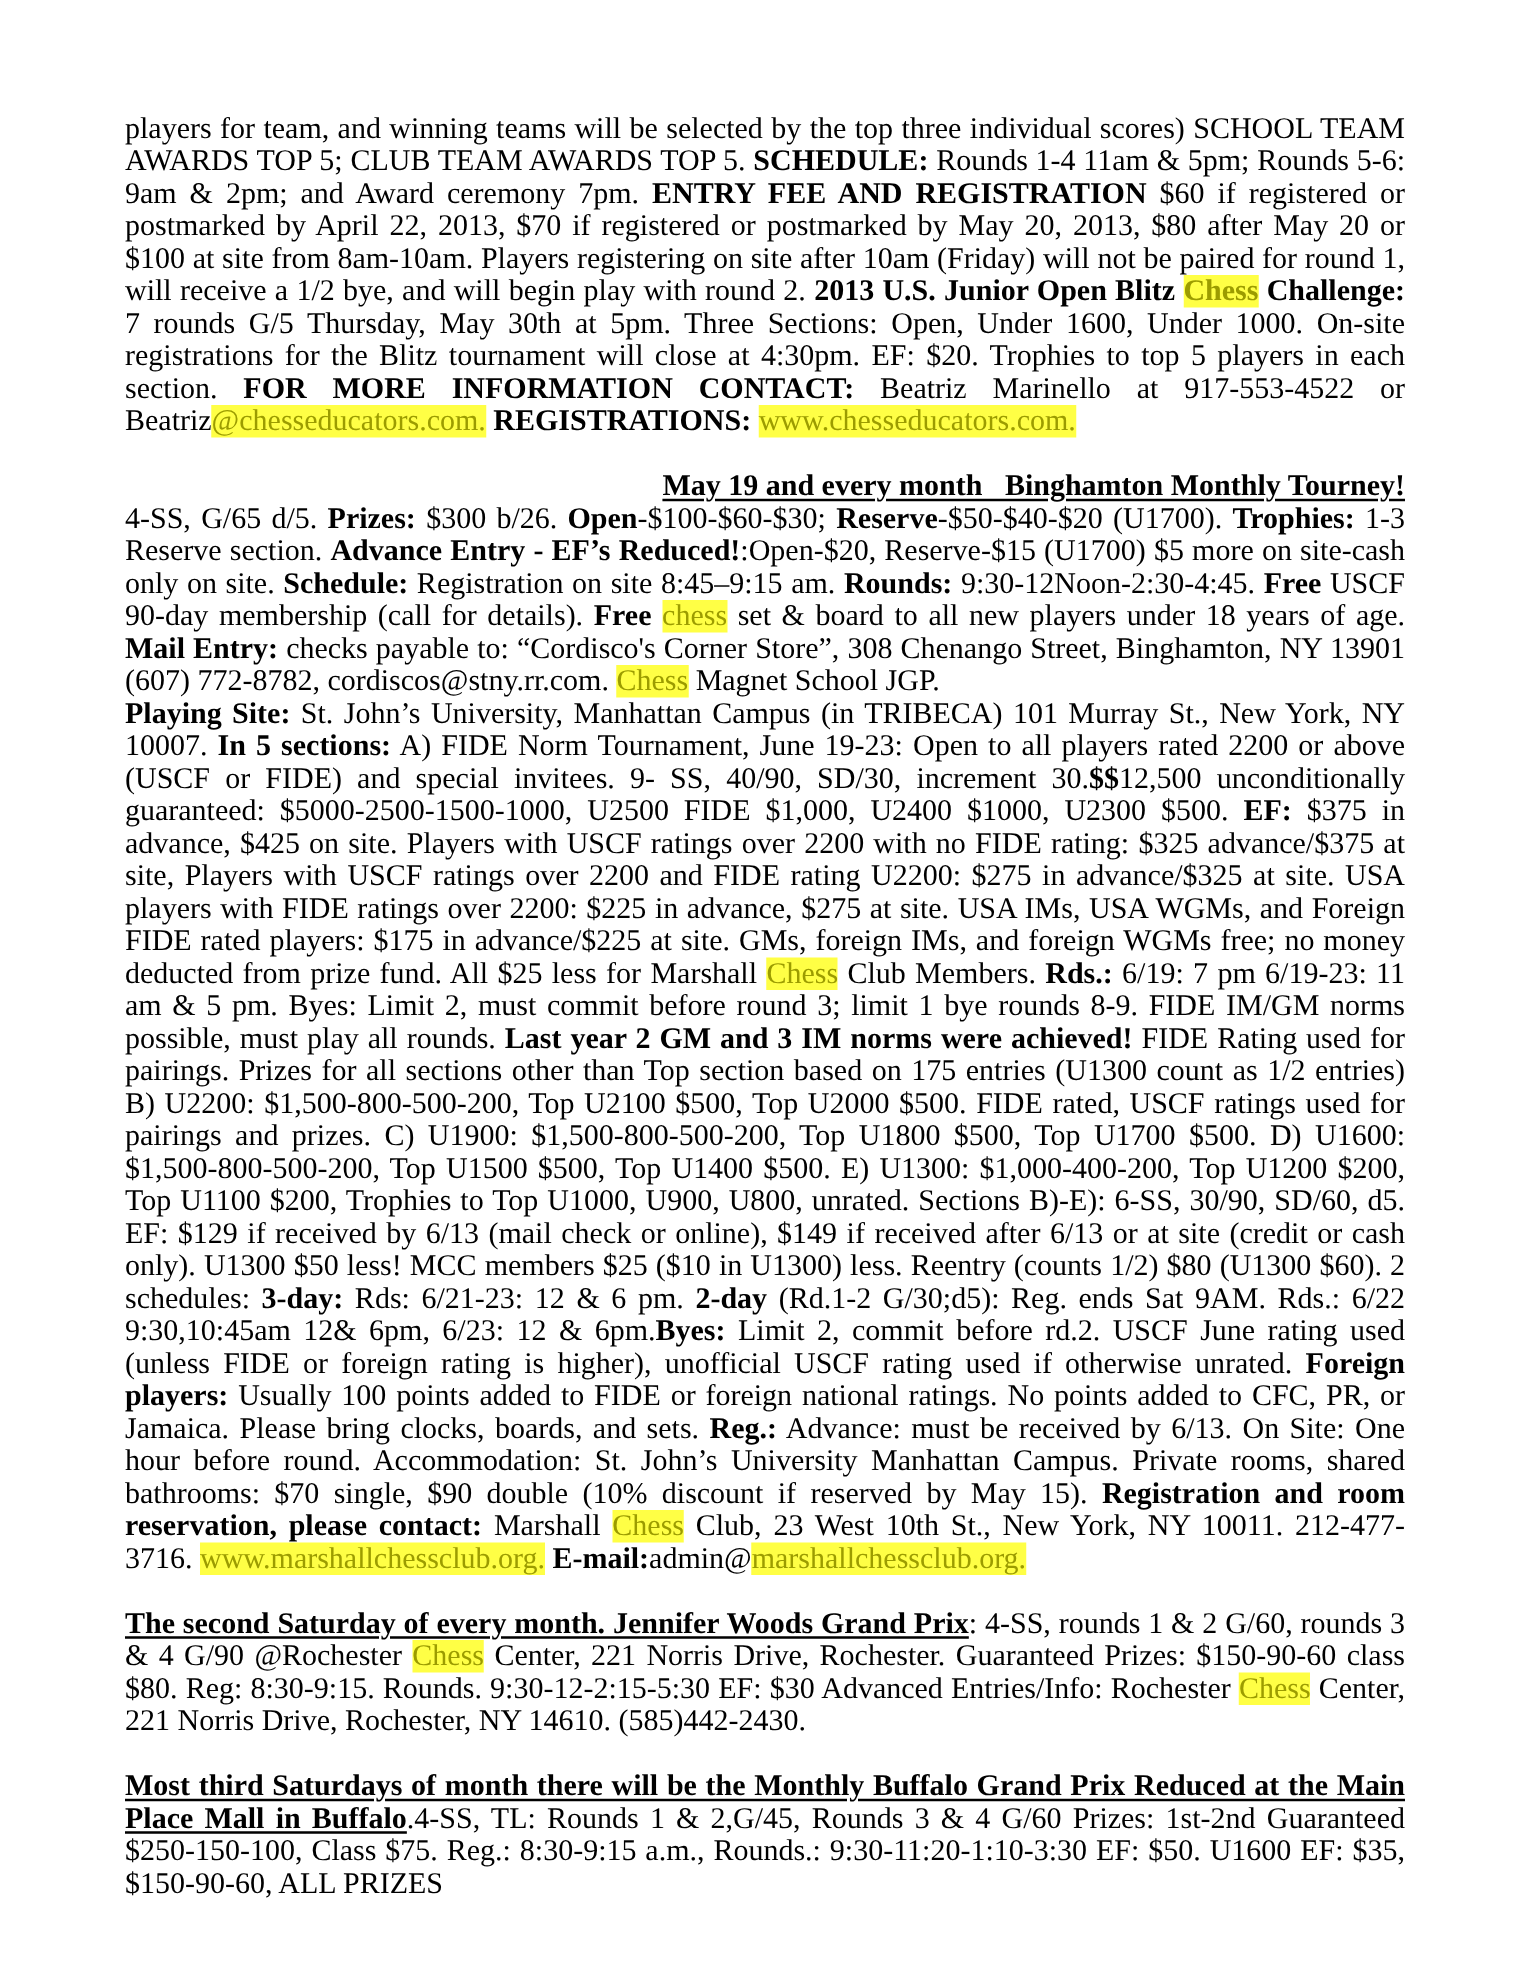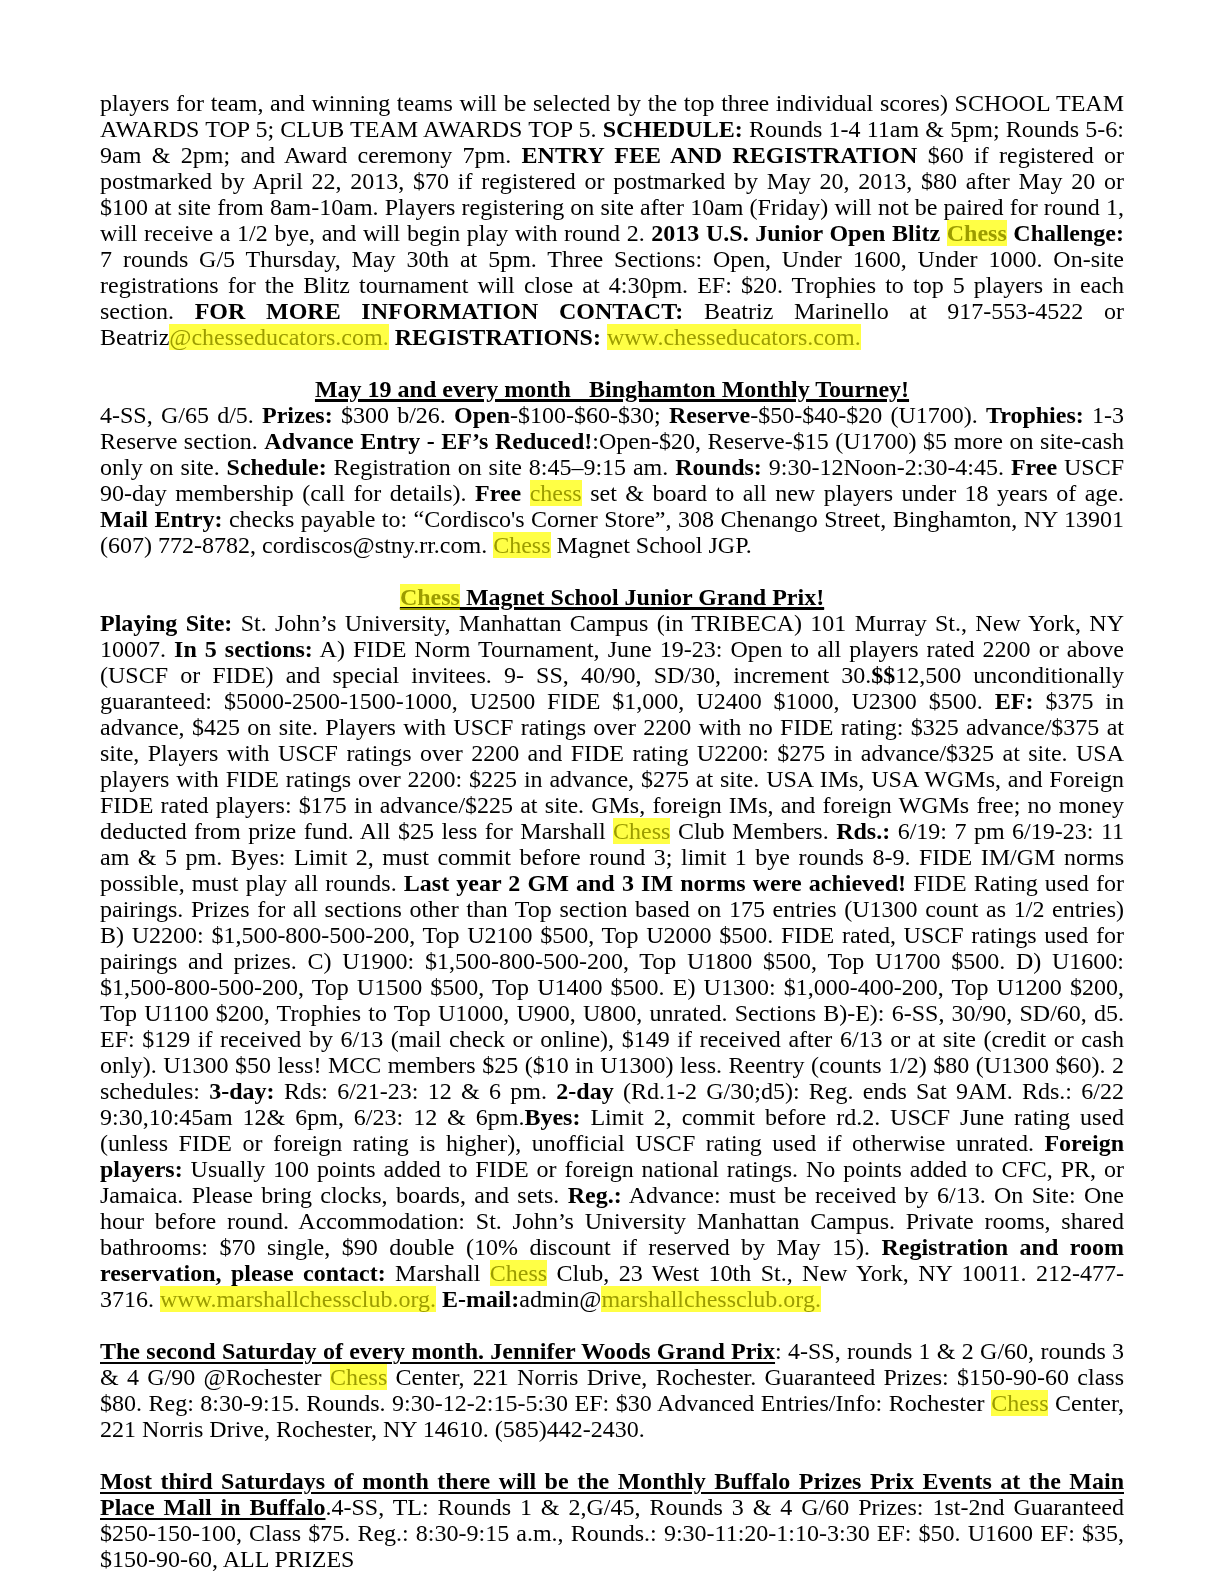--- a/index.html
+++ b/index.html
@@ -13,36 +13,35 @@
     overflow: hidden;
   }
   .page {
     box-sizing: border-box;
     width: 1224px; height: 1584px;
     padding: 90px 100px 70px 100px;
     display: flex;
     flex-direction: column;
   }
   p { margin: 0; text-align: justify; }
-  p.hline { text-align: center; text-decoration: underline; }
+  p.hline { text-align: right; }
   .sec { margin-top: 26px; }
   .run-b { font-weight: 700; }
   .run-u { text-decoration: underline; text-decoration-thickness: 2px; text-underline-offset: 3px; }
   .run-h { background-color: var(--highlight_yellow, #ffff45); color: var(--link_olive, #9c9c00); }
 </style>
 </head>
 <body>
 
 <div class="page">
 
   <p><span>players for team, and winning teams will be selected by the top three individual scores) SCHOOL TEAM AWARDS TOP 5; CLUB TEAM AWARDS TOP 5. </span><span class="run-b">SCHEDULE:</span><span> Rounds 1-4 11am &amp; 5pm; Rounds 5-6: 9am &amp; 2pm; and Award ceremony 7pm. </span><span class="run-b">ENTRY FEE AND REGISTRATION</span><span> $60 if registered or postmarked by April 22, 2013, $70 if registered or postmarked by May 20, 2013, $80 after May 20 or $100 at site from 8am-10am. Players registering on site after 10am (Friday) will not be paired for round 1, will receive a 1/2 bye, and will begin play with round 2. </span><span class="run-b">2013 U.S. Junior Open Blitz </span><span class="run-b run-h">Chess</span><span class="run-b"> Challenge:</span><span> 7 rounds G/5 Thursday, May 30th at 5pm. Three Sections: Open, Under 1600, Under 1000. On-site registrations for the Blitz tournament will close at 4:30pm. EF: $20. Trophies to top 5 players in each section. </span><span class="run-b">FOR MORE INFORMATION CONTACT:</span><span> Beatriz Marinello at 917-553-4522 or Beatriz</span><span class="run-h">@chesseducators.com.</span><span> </span><span class="run-b">REGISTRATIONS:</span><span> </span><span class="run-h">www.chesseducators.com.</span></p>
 
   <p class="sec hline"><span class="run-b run-u">May 19 and every month &nbsp; Binghamton Monthly Tourney!</span></p>
   <p><span>4-SS, G/65 d/5. </span><span class="run-b">Prizes:</span><span> $300 b/26. </span><span class="run-b">Open</span><span>-$100-$60-$30; </span><span class="run-b">Reserve</span><span>-$50-$40-$20 (U1700). </span><span class="run-b">Trophies:</span><span> 1-3 Reserve section. </span><span class="run-b">Advance Entry - EF’s Reduced!</span><span>:Open-$20, Reserve-$15 (U1700) $5 more on site-cash only on site. </span><span class="run-b">Schedule:</span><span> Registration on site 8:45–9:15 am. </span><span class="run-b">Rounds:</span><span> 9:30-12Noon-2:30-4:45. </span><span class="run-b">Free</span><span> USCF 90-day membership (call for details). </span><span class="run-b">Free</span><span> </span><span class="run-h">chess</span><span> set &amp; board to all new players under 18 years of age. </span><span class="run-b">Mail Entry:</span><span> checks payable to: “Cordisco's Corner Store”, 308 Chenango Street, Binghamton, NY 13901 (607) 772-8782, cordiscos@stny.rr.com. </span><span class="run-h">Chess</span><span> Magnet School JGP.</span></p>
 
-  <p class="sec hline"><span class="run-b run-u run-h">Chess</span><span class="run-b run-u"> Magnet School Junior Grand Prix!</span></p>
   <p><span class="run-b">Playing Site:</span><span> St. John’s University, Manhattan Campus (in TRIBECA) 101 Murray St., New York, NY 10007. </span><span class="run-b">In 5 sections:</span><span> A) FIDE Norm Tournament, June 19-23: Open to all players rated 2200 or above (USCF or FIDE) and special invitees. 9- SS, 40/90, SD/30, increment 30.</span><span class="run-b">$$</span><span>12,500 unconditionally guaranteed: $5000-2500-1500-1000, U2500 FIDE $1,000, U2400 $1000, U2300 $500. </span><span class="run-b">EF:</span><span> $375 in advance, $425 on site. Players with USCF ratings over 2200 with no FIDE rating: $325 advance/$375 at site, Players with USCF ratings over 2200 and FIDE rating U2200: $275 in advance/$325 at site. USA players with FIDE ratings over 2200: $225 in advance, $275 at site. USA IMs, USA WGMs, and Foreign FIDE rated players: $175 in advance/$225 at site. GMs, foreign IMs, and foreign WGMs free; no money deducted from prize fund. All $25 less for Marshall </span><span class="run-h">Chess</span><span> Club Members. </span><span class="run-b">Rds.:</span><span> 6/19: 7 pm 6/19-23: 11 am &amp; 5 pm. Byes: Limit 2, must commit before round 3; limit 1 bye rounds 8-9. FIDE IM/GM norms possible, must play all rounds. </span><span class="run-b">Last year 2 GM and 3 IM norms were achieved!</span><span> FIDE Rating used for pairings. Prizes for all sections other than Top section based on 175 entries (U1300 count as 1/2 entries) B) U2200: $1,500-800-500-200, Top U2100 $500, Top U2000 $500. FIDE rated, USCF ratings used for pairings and prizes. C) U1900: $1,500-800-500-200, Top U1800 $500, Top U1700 $500. D) U1600: $1,500-800-500-200, Top U1500 $500, Top U1400 $500. E) U1300: $1,000-400-200, Top U1200 $200, Top U1100 $200, Trophies to Top U1000, U900, U800, unrated. Sections B)-E): 6-SS, 30/90, SD/60, d5. EF: $129 if received by 6/13 (mail check or online), $149 if received after 6/13 or at site (credit or cash only). U1300 $50 less! MCC members $25 ($10 in U1300) less. Reentry (counts 1/2) $80 (U1300 $60). 2 schedules: </span><span class="run-b">3-day:</span><span> Rds: 6/21-23: 12 &amp; 6 pm. </span><span class="run-b">2-day</span><span> (Rd.1-2 G/30;d5): Reg. ends Sat 9AM. Rds.: 6/22 9:30,10:45am 12&amp; 6pm, 6/23: 12 &amp; 6pm.</span><span class="run-b">Byes:</span><span> Limit 2, commit before rd.2. USCF June rating used (unless FIDE or foreign rating is higher), unofficial USCF rating used if otherwise unrated. </span><span class="run-b">Foreign players:</span><span> Usually 100 points added to FIDE or foreign national ratings. No points added to CFC, PR, or Jamaica. Please bring clocks, boards, and sets. </span><span class="run-b">Reg.:</span><span> Advance: must be received by 6/13. On Site: One hour before round. Accommodation: St. John’s University Manhattan Campus. Private rooms, shared bathrooms: $70 single, $90 double (10% discount if reserved by May 15). </span><span class="run-b">Registration and room reservation, please contact:</span><span> Marshall </span><span class="run-h">Chess</span><span> Club, 23 West 10th St., New York, NY 10011. 212-477-3716. </span><span class="run-h">www.marshallchessclub.org.</span><span> </span><span class="run-b">E-mail:</span><span>admin@</span><span class="run-h">marshallchessclub.org.</span></p>
 
   <p class="sec"><span class="run-b run-u">The second Saturday of every month. Jennifer Woods Grand Prix</span><span>: 4-SS, rounds 1 &amp; 2 G/60, rounds 3 &amp; 4 G/90 @Rochester </span><span class="run-h">Chess</span><span> Center, 221 Norris Drive, Rochester. Guaranteed Prizes: $150-90-60 class $80. Reg: 8:30-9:15. Rounds. 9:30-12-2:15-5:30 EF: $30 Advanced Entries/Info: Rochester </span><span class="run-h">Chess</span><span> Center, 221 Norris Drive, Rochester, NY 14610. (585)442-2430.</span></p>
 
-  <p class="sec"><span class="run-b run-u">Most third Saturdays of month there will be the Monthly Buffalo Prizes Prix Events at the Main Place Mall in Buffalo</span><span>.4-SS, TL: Rounds 1 &amp; 2,G/45, Rounds 3 &amp; 4 G/60 Prizes: 1st-2nd Guaranteed $250-150-100, Class $75. Reg.: 8:30-9:15 a.m., Rounds.: 9:30-11:20-1:10-3:30 EF: $50. U1600 EF: $35, $150-90-60, ALL PRIZES</span></p>
+  <p class="sec"><span class="run-b run-u">Most third Saturdays of month there will be the Monthly Buffalo Grand Prix Reduced at the Main Place Mall in Buffalo</span><span>.4-SS, TL: Rounds 1 &amp; 2,G/45, Rounds 3 &amp; 4 G/60 Prizes: 1st-2nd Guaranteed $250-150-100, Class $75. Reg.: 8:30-9:15 a.m., Rounds.: 9:30-11:20-1:10-3:30 EF: $50. U1600 EF: $35, $150-90-60, ALL PRIZES</span></p>
 
 </div>
 
 </body></html>

